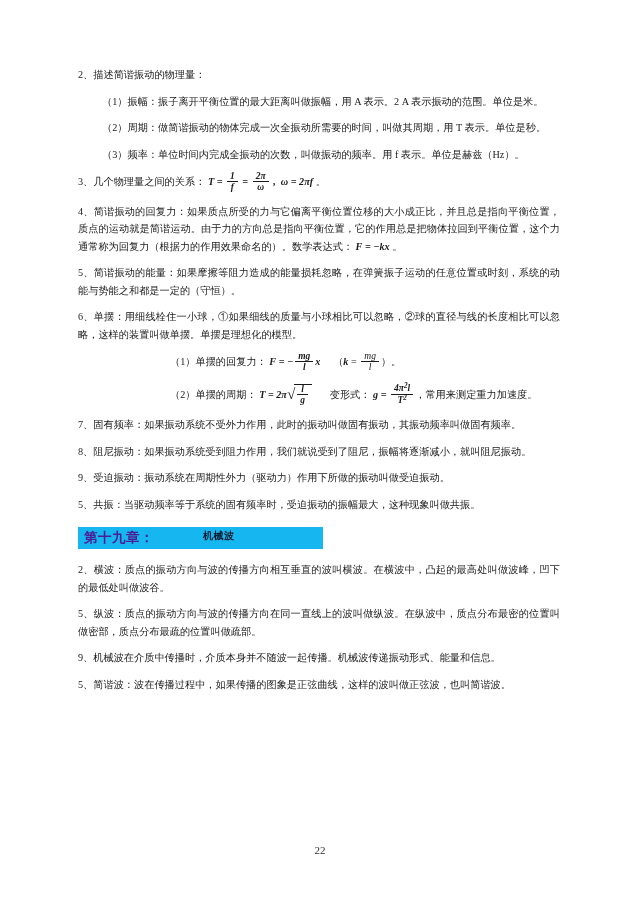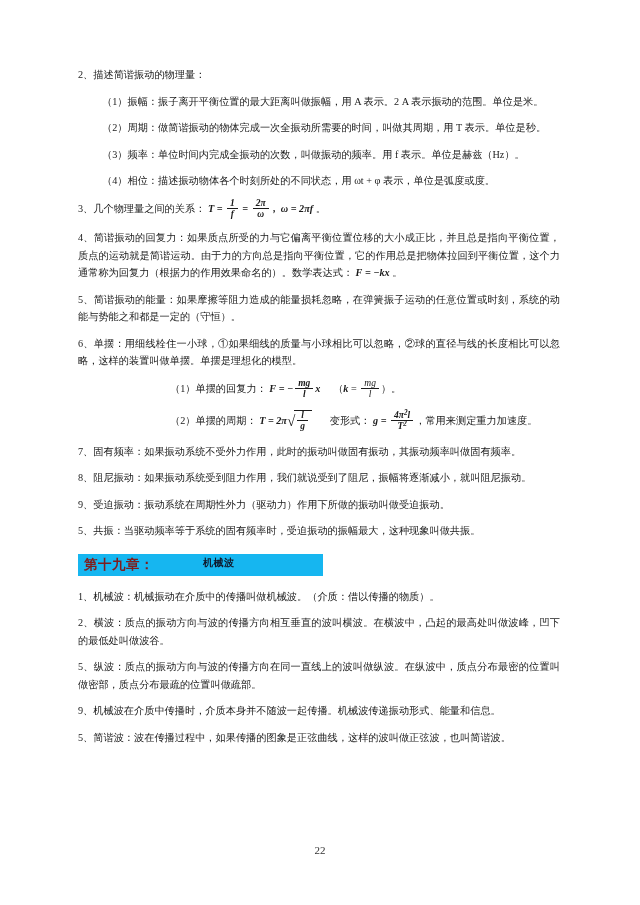--- a/index.html
+++ b/index.html
@@ -73,21 +73,21 @@
     margin: 14px 0 12px 0;
     width: 245px;
     height: 22px;
     background: #16b6f0;
     position: relative;
   }
   .banner .red {
     position: absolute;
     left: 6px;
     top: 2px;
-    color: #7f1d1d;
+    color: #4c1d95;
     font-size: 13.5px;
     font-weight: bold;
     font-family: Liberation Mono, monospace;
     letter-spacing: 0.5px;
   }
   .banner .white {
     position: absolute;
     left: 125px;
     top: 2px;
     color: #0f172a;
@@ -114,21 +114,20 @@
   <div class="content">
 
     <p class="lvl1">2、描述简谐振动的物理量：</p>
 
     <p class="lvl2">（1）振幅：振子离开平衡位置的最大距离叫做振幅，用 A 表示。2 A 表示振动的范围。单位是米。</p>
 
     <p class="lvl2">（2）周期：做简谐振动的物体完成一次全振动所需要的时间，叫做其周期，用 T 表示。单位是秒。</p>
 
     <p class="lvl2">（3）频率：单位时间内完成全振动的次数，叫做振动的频率。用 f 表示。单位是赫兹（Hz）。</p>
 
-    <p class="lvl2">（4）相位：描述振动物体各个时刻所处的不同状态，用 ωt + φ 表示，单位是弧度或度。</p>
 
     <p class="lvl1 eqwrap">
       <span>3、几个物理量之间的关系：</span><span class="it">&nbsp;T&nbsp;=&nbsp;<span class="frac"><span class="num">1</span><span class="den">f</span></span>&nbsp;=&nbsp;<span class="frac"><span class="num">2π</span><span class="den">ω</span></span>&nbsp;,&nbsp;&nbsp;ω&nbsp;=&nbsp;2π<span class="it">f</span></span><span>&nbsp;。</span>
     </p>
 
     <p class="lvl1">
       <span>4、简谐振动的回复力：如果质点所受的力与它偏离平衡位置位移的大小成正比，并且总是指向平衡位置，质点的运动就是简谐运动。由于力的方向总是指向平衡位置，它的作用总是把物体拉回到平衡位置，这个力通常称为回复力（根据力的作用效果命名的）。数学表达式：</span><span class="it">&nbsp;F&nbsp;=&nbsp;−kx</span><span>&nbsp;。</span>
     </p>
 
     <p class="lvl1">5、简谐振动的能量：如果摩擦等阻力造成的能量损耗忽略，在弹簧振子运动的任意位置或时刻，系统的动能与势能之和都是一定的（守恒）。</p>
@@ -149,21 +148,20 @@
 
     <p class="lvl1">9、受迫振动：振动系统在周期性外力（驱动力）作用下所做的振动叫做受迫振动。</p>
 
     <p class="lvl1">5、共振：当驱动频率等于系统的固有频率时，受迫振动的振幅最大，这种现象叫做共振。</p>
 
     <div class="banner">
       <span class="red">第十九章：</span>
       <span class="white">机械波</span>
     </div>
 
-    <p class="lvl1">1、机械波：机械振动在介质中的传播叫做机械波。（介质：借以传播的物质）。</p>
     <p class="lvl1">2、横波：质点的振动方向与波的传播方向相互垂直的波叫横波。在横波中，凸起的最高处叫做波峰，凹下的最低处叫做波谷。</p>
     <p class="lvl1">5、纵波：质点的振动方向与波的传播方向在同一直线上的波叫做纵波。在纵波中，质点分布最密的位置叫做密部，质点分布最疏的位置叫做疏部。</p>
     <p class="lvl1">9、机械波在介质中传播时，介质本身并不随波一起传播。机械波传递振动形式、能量和信息。</p>
     <p class="lvl1">5、简谐波：波在传播过程中，如果传播的图象是正弦曲线，这样的波叫做正弦波，也叫简谐波。</p>
 
   </div>
 
   <div class="pagenum">22</div>
 </div>
 

